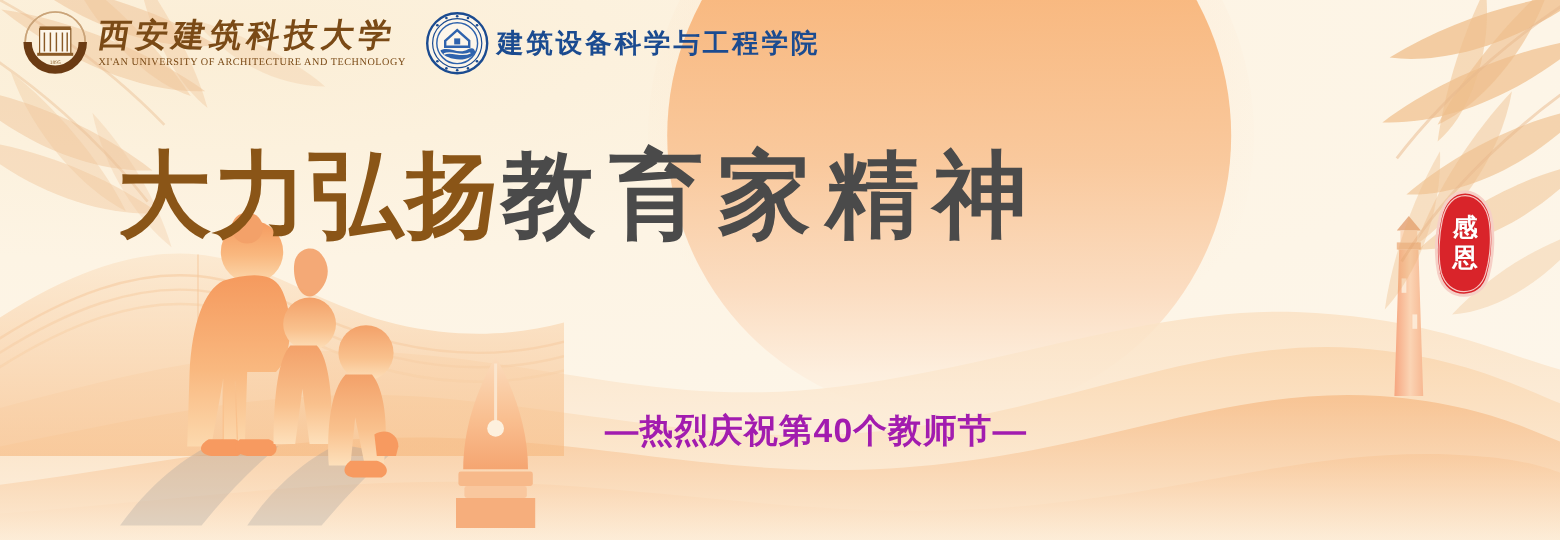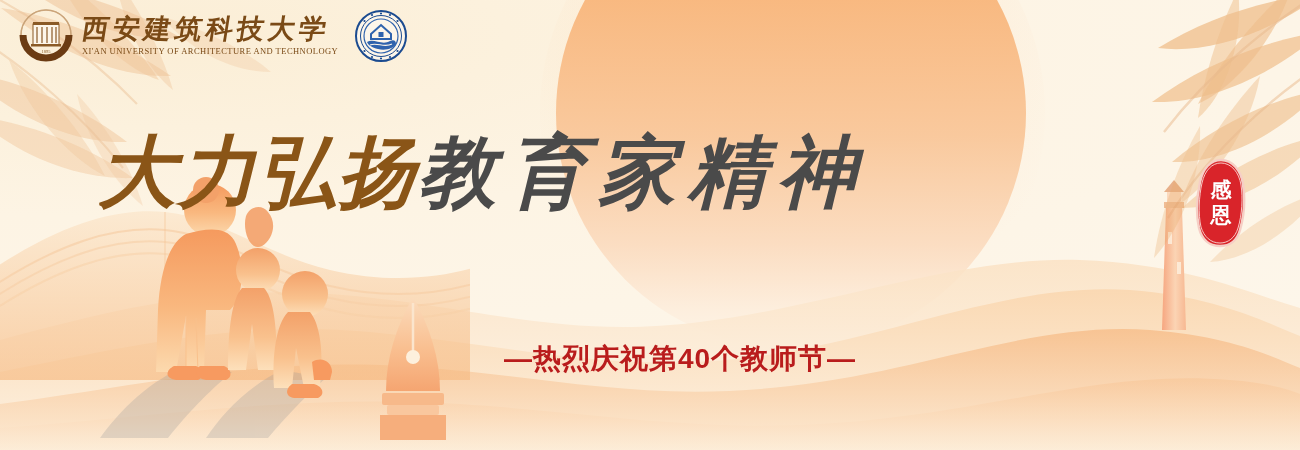--- a/index.html
+++ b/index.html
@@ -75,43 +75,43 @@
     letter-spacing:2.5px;white-space:nowrap;
   }
   .sbse-en{
     font-family:"Liberation Sans","DejaVu Sans",sans-serif;
     font-size:13.5px;font-weight:600;color:#1b4b90;
     letter-spacing:-.1px;margin-top:5px;white-space:nowrap;
   }
 
   
   .headline{
-    position:absolute;left:0;top:128px;width:1300px;
-    z-index:5;pointer-events:none;font-style:italic;
+    position:absolute;left:0;top:118px;width:1300px;
+    z-index:5;pointer-events:none;
   }
   .hl-line{
     display:block;white-space:nowrap;
     font-family:"Liberation Sans","DejaVu Sans",sans-serif;
     font-weight:700;
     font-size:78px;
     line-height:88px;
   }
   .hl-line-1{padding-left:98px;}
   .hl-line-2{padding-left:510px;margin-top:12px;}
   .seg-brown{color:#8a5517;letter-spacing:2px;}
   .seg-dark{color:#4a4a4a;letter-spacing:12px;}
   .seg-brown-sp{color:#8a5517;letter-spacing:10px;}
   .seg-dark-sp{color:#4a4a4a;letter-spacing:14px;}
 
   .subtitle{
     position:absolute;left:0;top:340px;width:1300px;
     text-align:center;
     z-index:5;
     font-family:"Liberation Sans","DejaVu Sans",sans-serif;
-    font-size:28px;font-weight:700;color:#b91c1c;
+    font-size:28px;font-weight:700;color:#a21caf;
     letter-spacing:1px;
     padding-left:60px;
     box-sizing:border-box;
   }
 
   
   .seal{
     position:absolute;left:1194px;top:158px;
     width:54px;height:90px;z-index:7;
   }
@@ -322,20 +322,21 @@
             <circle cx="36" cy="48" r="1.1"></circle>
           <circle cx="10.5" cy="42" r="1.1"></circle>
             <circle cx="43.5" cy="42" r="1.1"></circle>
         </g>
         <path d="M17,25 L27,16 L37,25 L37,30 L17,30 Z" fill="none" stroke="#2f63ad" stroke-width="2"></path>
         <rect x="24.5" y="23" width="5" height="5" fill="#2f63ad"></rect>
         <path d="M13,33 C20,29 28,37 36,32 C40,30 42,32 42,35 C40,39 32,42 24,40 C18,38.5 14,36 13,33 Z" fill="#2f63ad"></path>
         <path d="M16,36 C23,33 30,39 38,35" fill="none" stroke="#fdf6ea" stroke-width="1.2"></path>
       </svg>
       <span class="logo-text">
+        <span class="sbse-cn">建筑设备科学与工程学院</span>
       </span>
     </div>
 
   </div>
 
   <div class="headline">
     <div class="hl-line hl-line-1">
       <span class="seg-brown">大力弘扬</span><span class="seg-dark">教育家精神</span>
     </div>
   </div>

